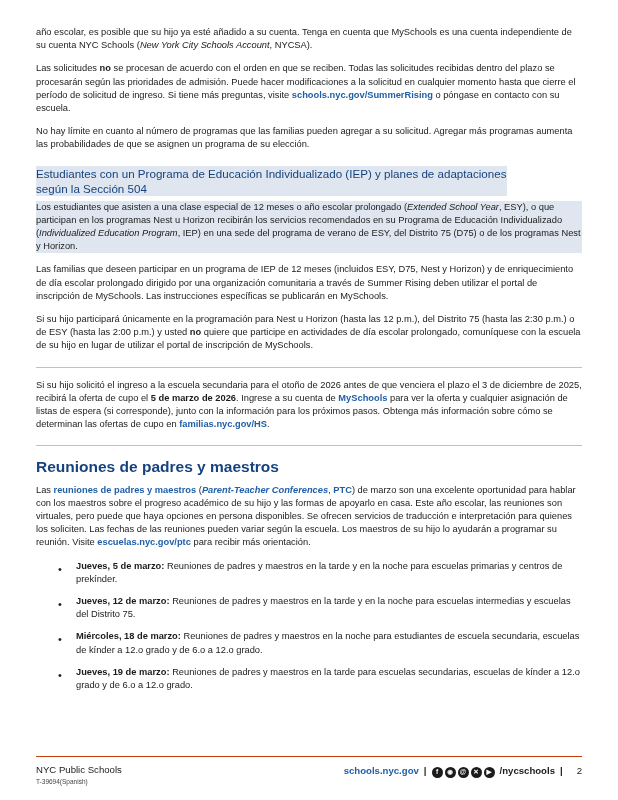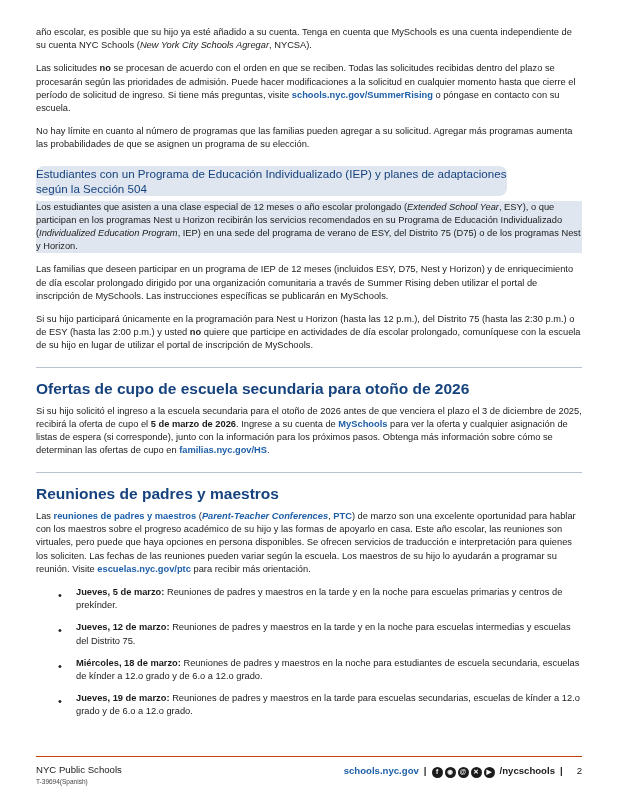--- a/index.html
+++ b/index.html
@@ -50,21 +50,20 @@
     border: 0;
     border-top: 1px solid #b9c3cf;
     margin: 14px 0 11px 0;
   }
   .sub-heading {
     font-size: 11.6px;
     color: #16437e;
     line-height: 1.3;
     margin: 4px 0 5px 0;
     display: inline-block;
-    border-radius: 8px;
   }
   .bullets {
     margin: 2px 0 0 0;
     padding: 0 0 0 18px;
     list-style: none;
   }
   .bullets li {
     position: relative;
     margin: 0 0 9px 0;
     padding-left: 22px;
@@ -131,21 +130,21 @@
   .sep { color: #1b1b1b; font-weight: bold; }
 </style>
 </head>
 <body>
 
 <div class="page">
 
   <div>
     <p>
       año escolar, es posible que su hijo ya esté añadido a su cuenta. Tenga en cuenta que MySchools es una cuenta
-      independiente de su cuenta NYC Schools (<span class="italic">New York City Schools Agregar</span>, NYCSA).
+      independiente de su cuenta NYC Schools (<span class="italic">New York City Schools Account</span>, NYCSA).
     </p>
     <p>
       Las solicitudes <span class="bold">no</span> se procesan de acuerdo con el orden en que se reciben. Todas las solicitudes recibidas dentro
       del plazo se procesarán según las prioridades de admisión. Puede hacer modificaciones a la solicitud en
       cualquier momento hasta que cierre el período de solicitud de ingreso. Si tiene más preguntas, visite
       <a href="#" class="link">schools.nyc.gov/SummerRising</a> o póngase en contacto con su escuela.
     </p>
     <p>
       No hay límite en cuanto al número de programas que las familias pueden agregar a su solicitud. Agregar más
       programas aumenta las probabilidades de que se asignen un programa de su elección.
@@ -170,21 +169,20 @@
     <p>
       Si su hijo participará únicamente en la programación para Nest u Horizon (hasta las 12 p.m.), del Distrito 75 (hasta
       las 2:30 p.m.) o de ESY (hasta las 2:00 p.m.) y usted <span class="bold">no</span> quiere que participe en actividades de día escolar
       prolongado, comuníquese con la escuela de su hijo en lugar de utilizar el portal de inscripción de MySchools.
     </p>
   </div>
 
   <hr class="rule">
 
   <div>
-    <h2 class="section-heading">Ofertas de cupo de escuela secundaria para otoño de 2026</h2>
     <p>
       Si su hijo solicitó el ingreso a la escuela secundaria para el otoño de 2026 antes de que venciera el plazo el 3 de
       diciembre de 2025, recibirá la oferta de cupo el <span class="bold">5 de marzo de 2026</span>. Ingrese a su cuenta de
       <a href="#" class="link">MySchools</a> para ver la
       oferta y cualquier asignación de listas de espera (si corresponde), junto con la información para los próximos
       pasos. Obtenga más información sobre cómo se determinan las ofertas de cupo en <a href="#" class="link">familias.nyc.gov/HS</a>.
     </p>
   </div>
 
   <hr class="rule">

